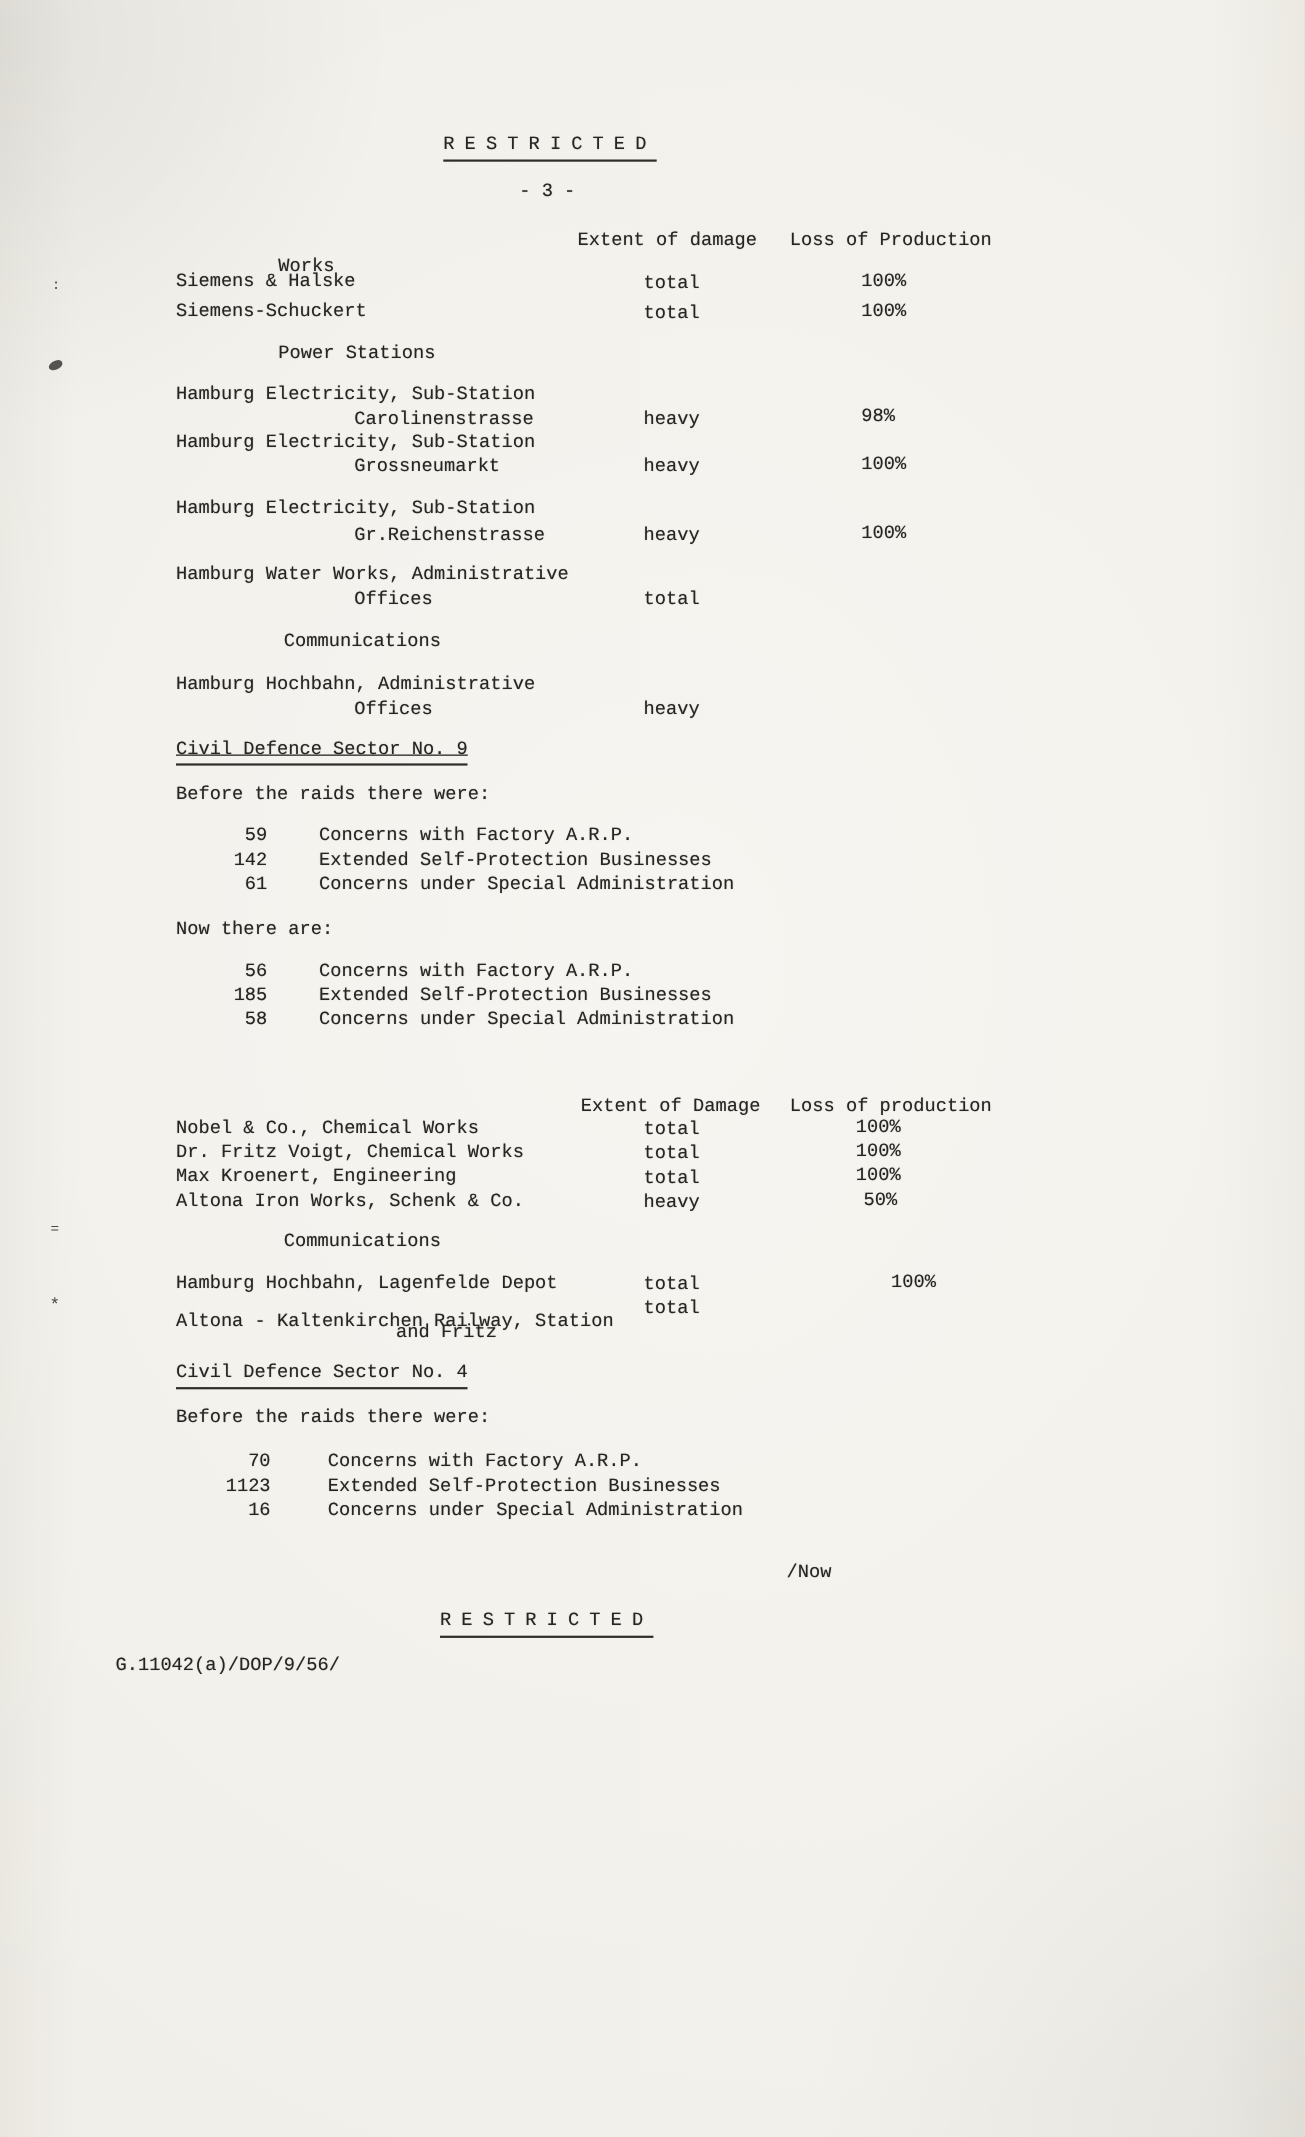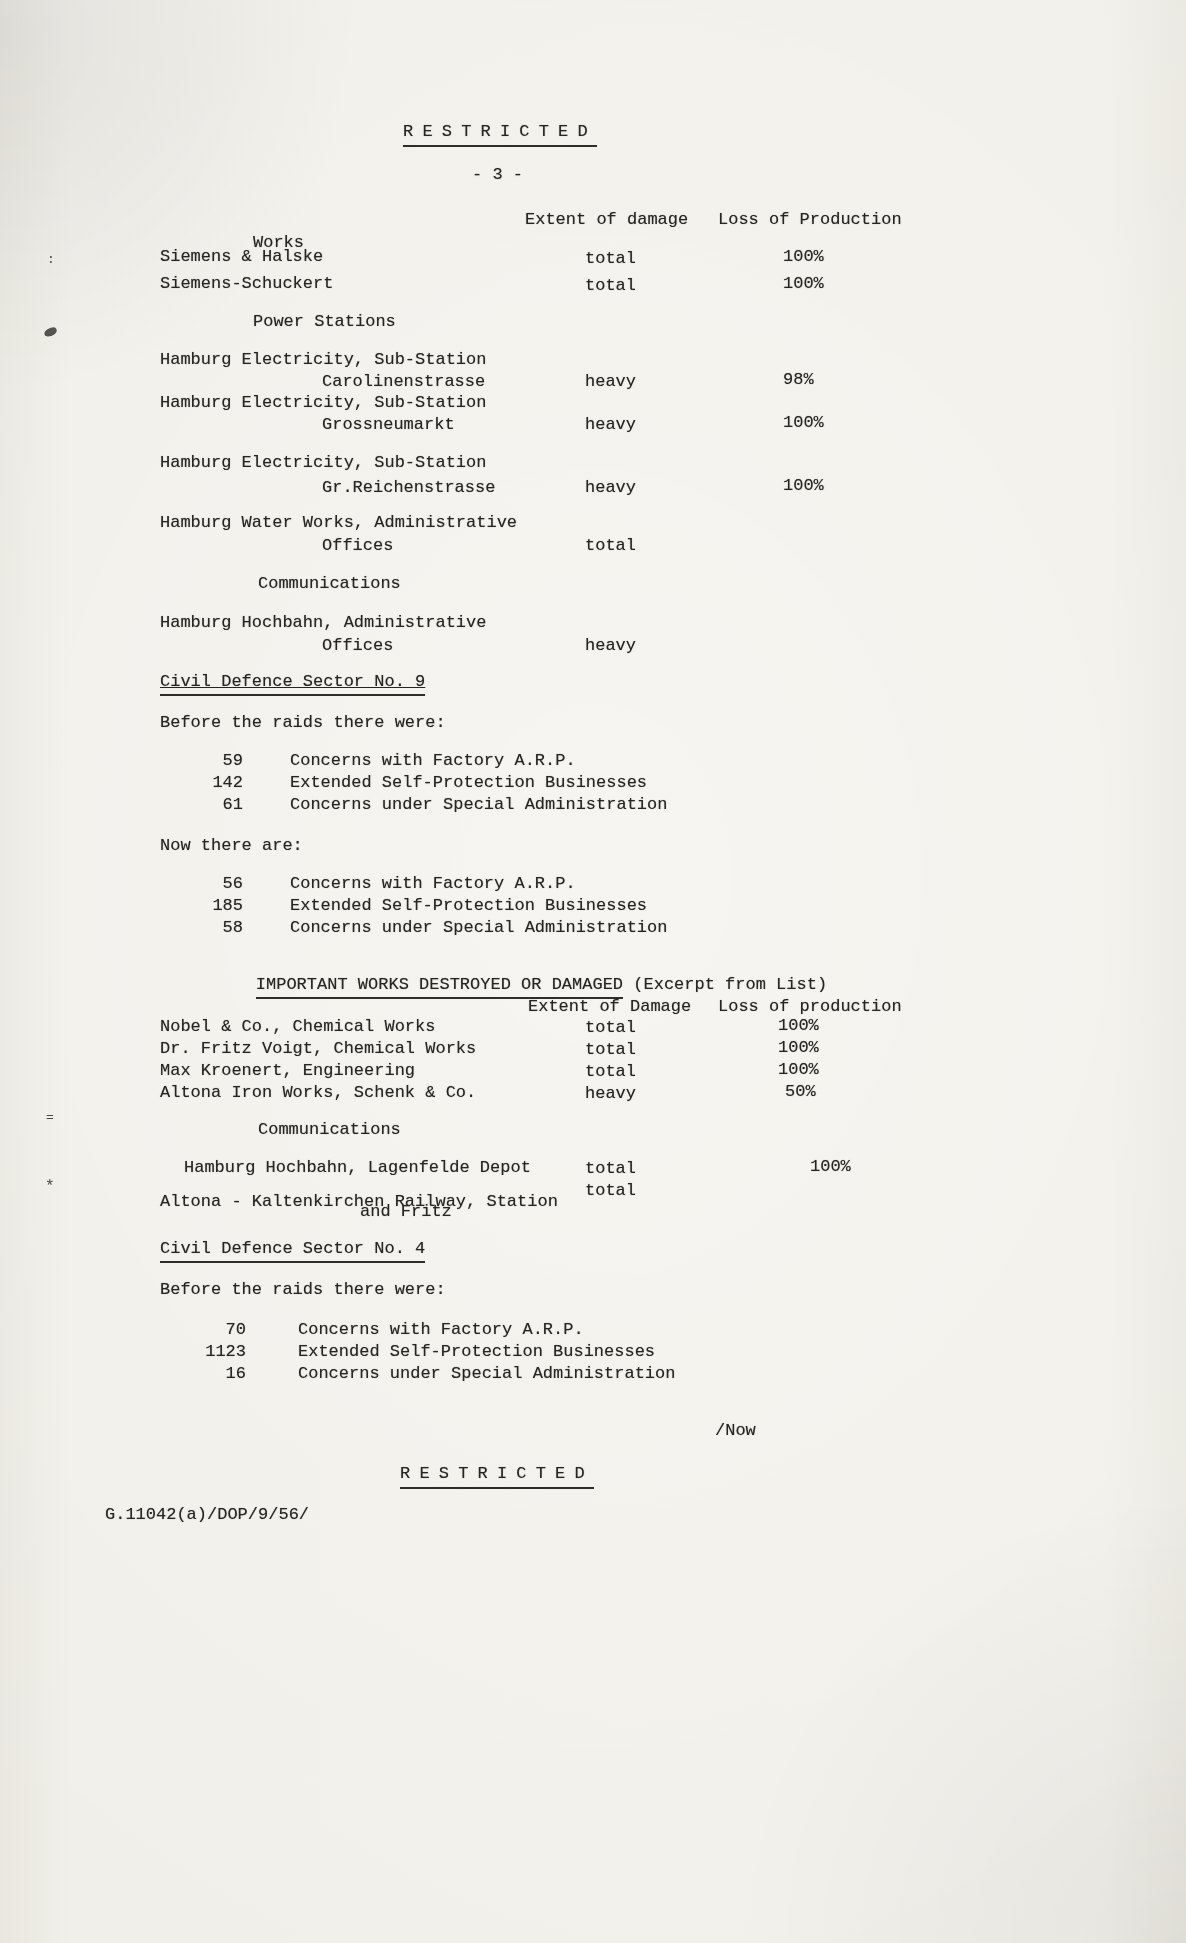--- a/index.html
+++ b/index.html
@@ -108,23 +108,20 @@
 
   <div class="t" style="left:160px; top:836px;">Now there are:</div>
 
   <div class="t num" style="left:183px; top:874px;">56</div>
   <div class="t" style="left:290px; top:874px;">Concerns with Factory A.R.P.</div>
   <div class="t num" style="left:183px; top:896px;">185</div>
   <div class="t" style="left:290px; top:896px;">Extended Self-Protection Businesses</div>
   <div class="t num" style="left:183px; top:918px;">58</div>
   <div class="t" style="left:290px; top:918px;">Concerns under Special Administration</div>
 
-  <div class="t" style="left:215px; top:955px;">
-    <span class="u">IMPORTANT WORKS DESTROYED OR DAMAGED</span><span> (Excerpt from List)</span>
-  </div>
 
   <div class="t" style="left:528px; top:997px;">Extent of Damage</div>
   <div class="t" style="left:718px; top:997px;">Loss of production</div>
 
   <div class="t" style="left:160px; top:1017px;">Nobel &amp; Co., Chemical Works</div>
   <div class="t" style="left:585px; top:1018px;">total</div>
   <div class="t" style="left:778px; top:1016px;">100%</div>
 
   <div class="t" style="left:160px; top:1039px;">Dr. Fritz Voigt, Chemical Works</div>
   <div class="t" style="left:585px; top:1040px;">total</div>
@@ -133,21 +130,21 @@
   <div class="t" style="left:160px; top:1061px;">Max Kroenert, Engineering</div>
   <div class="t" style="left:585px; top:1062px;">total</div>
   <div class="t" style="left:778px; top:1060px;">100%</div>
 
   <div class="t" style="left:160px; top:1083px;">Altona Iron Works, Schenk &amp; Co.</div>
   <div class="t" style="left:585px; top:1084px;">heavy</div>
   <div class="t" style="left:785px; top:1082px;">50%</div>
 
   <div class="t" style="left:258px; top:1120px;">Communications</div>
 
-  <div class="t" style="left:160px; top:1158px;margin-left:24px;">Hamburg Hochbahn, Lagenfelde Depot</div>
+  <div class="t" style="left:160px; top:1158px;">Hamburg Hochbahn, Lagenfelde Depot</div>
   <div class="t" style="left:585px; top:1159px;">total</div>
   <div class="t" style="left:810px; top:1157px;">100%</div>
 
   <div class="t" style="left:160px; top:1180px;margin-top:12px;">Altona - Kaltenkirchen Railway, Station</div>
   <div class="t" style="left:585px; top:1181px;">total</div>
   <div class="t" style="left:360px; top:1202px;">and Fritz</div>
 
   <div class="t" style="left:160px; top:1239px;"><span class="u">Civil Defence Sector No. 4</span></div>
   <div class="t" style="left:160px; top:1280px;">Before the raids there were:</div>
 

